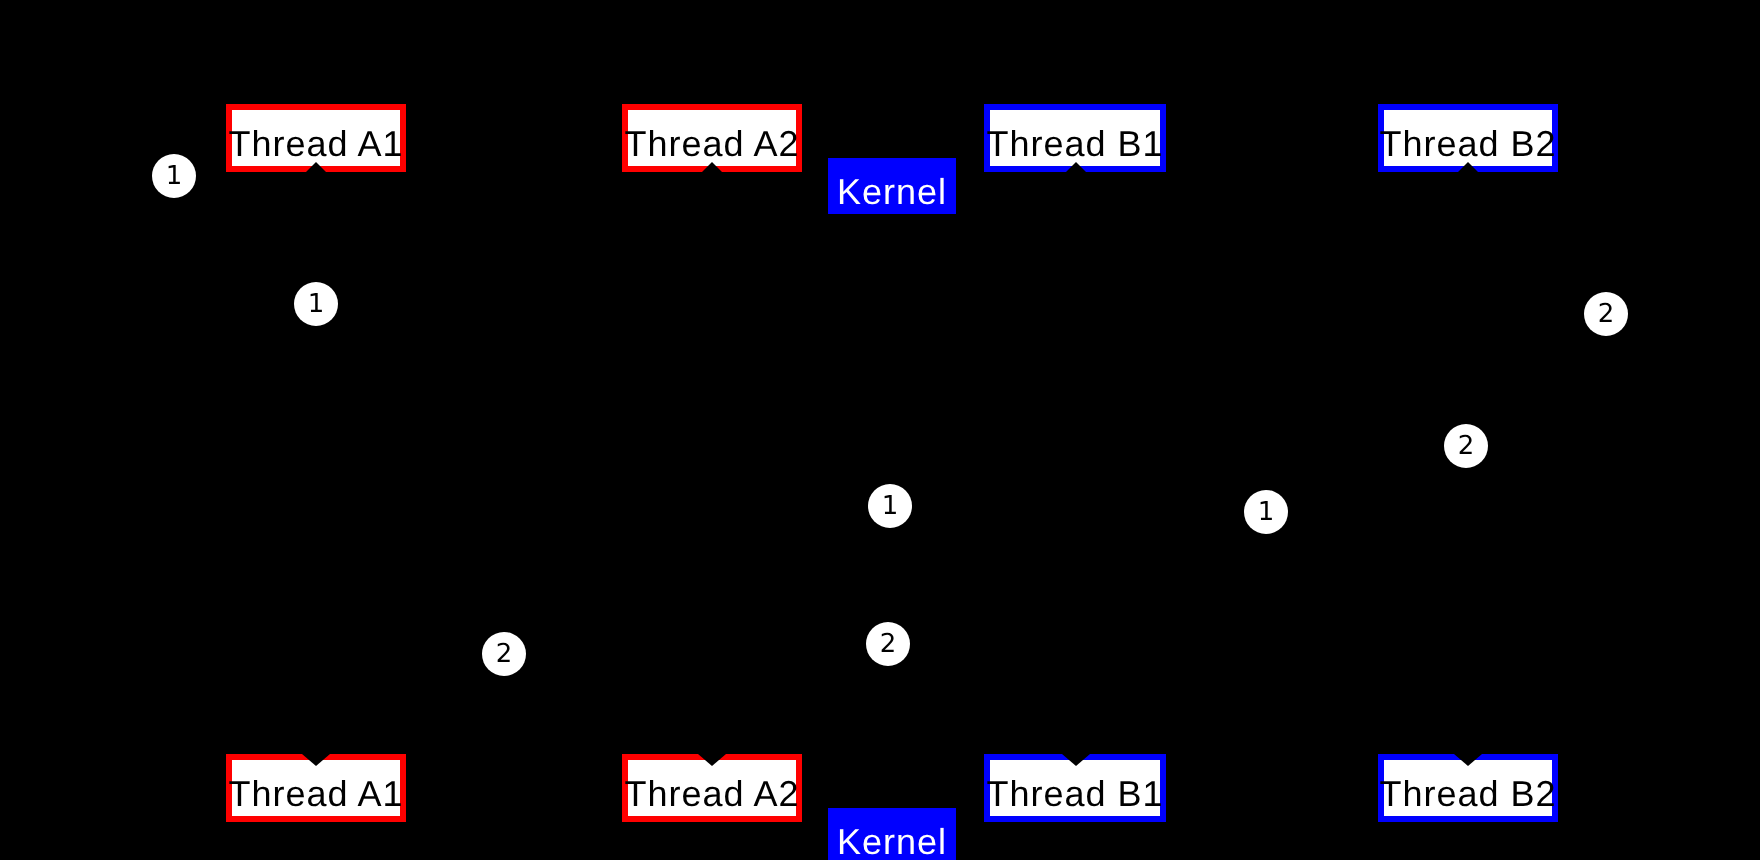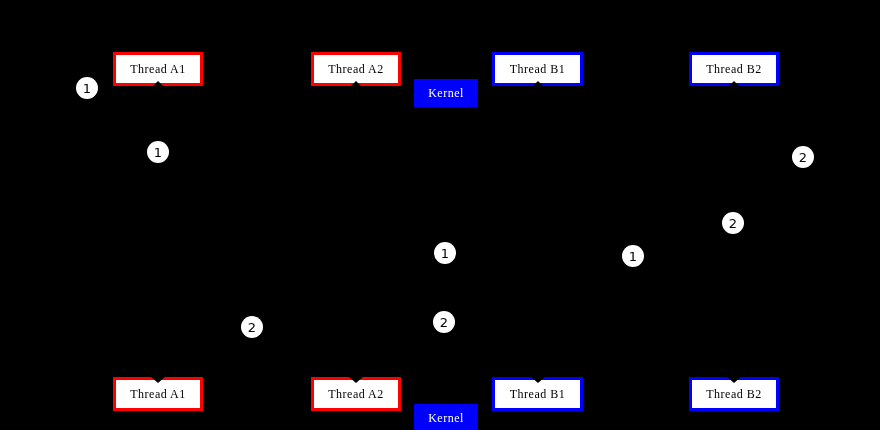--- a/index.html
+++ b/index.html
@@ -13,24 +13,24 @@
     background: var(--background, #000);
     overflow: hidden;
     font-family: "DejaVu Sans", sans-serif;
   }
   .node {
     position: absolute;
     box-sizing: border-box;
     background: var(--node-fill, #fff);
     color: var(--node-text, #000);
     display: flex;
-    align-items: center;
+    align-items: flex-end;
     justify-content: center;
-    font-family: Liberation Serif, serif;
-    font-size: 12px;
+    font-family: Liberation Sans, sans-serif;
+    font-size: 18px;
     letter-spacing: 0.5px;
     white-space: nowrap;
   }
   .node.red   { border: 3px solid var(--thread-a-accent, #ff0000); }
   .node.blue  { border: 3px solid var(--thread-b-accent, #0000ff); }
   .node.kernel {
     background: var(--kernel-fill, #0000ff);
     color: var(--kernel-text, #fff);
     border: none;
     margin-top: 24px;

